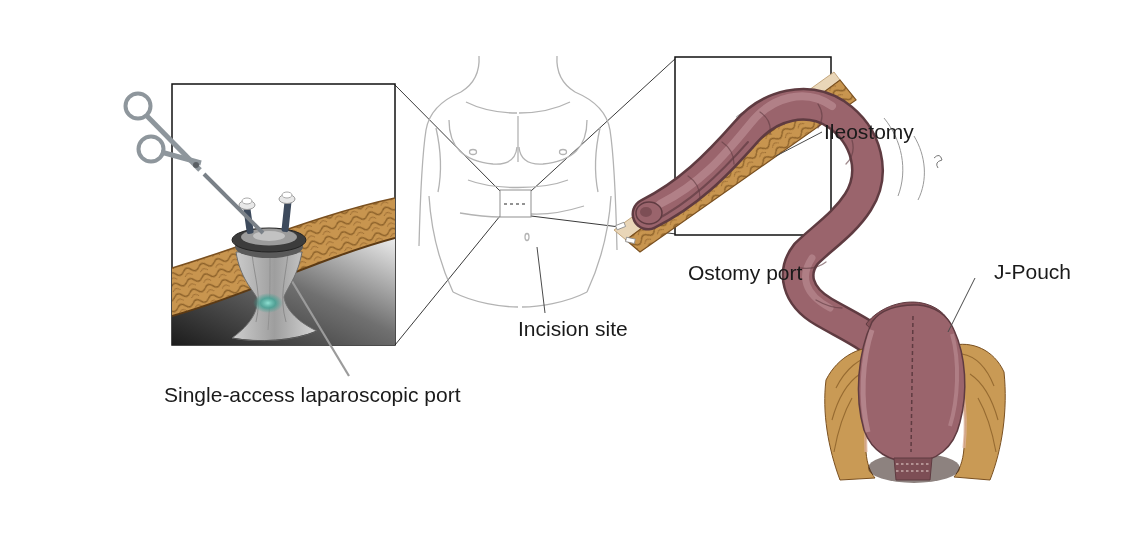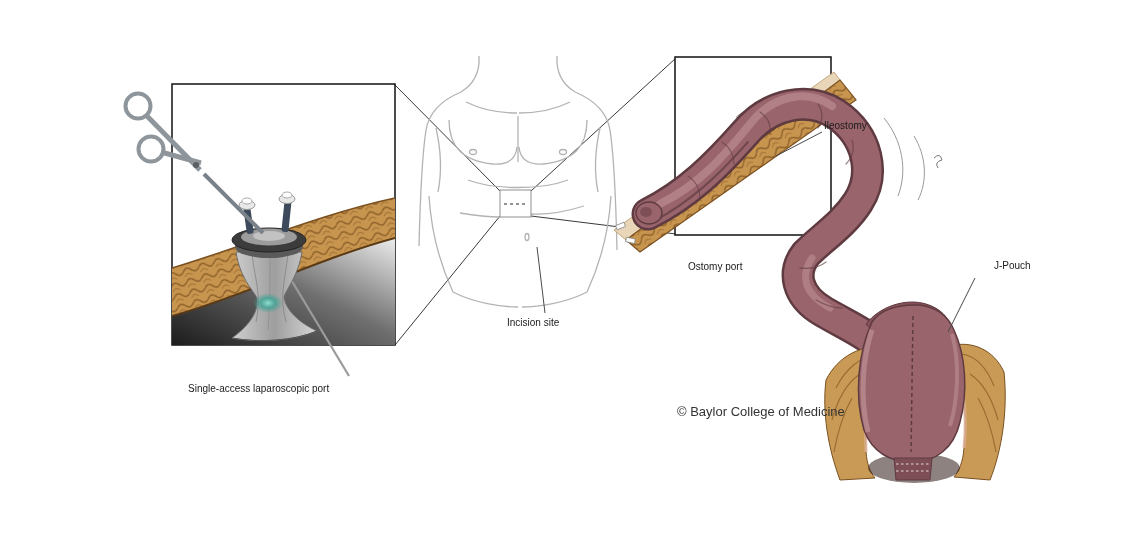--- a/index.html
+++ b/index.html
@@ -1,19 +1,19 @@
 <!DOCTYPE html>
 <html style="--muscle-tan: #c8954f; --muscle-dark: #7a5020; --skin-beige: #e9d6b8; --bowel-base: #9a646c; --bowel-dark: #5f3b41; --bowel-highlight: #c4989e; --glow-teal: #3fa193; --sketch-gray: #b3b3b3; --line-black: #1a1a1a;"><head>
 <meta charset="utf-8">
 <style>
   html,body{margin:0;padding:0;background:#fff}
   .canvas{position:relative;width:1140px;height:540px;background:#fff;overflow:hidden;
           font-family:"Liberation Sans",sans-serif}
   .canvas svg{position:absolute;left:0;top:0;display:block}
-  .lbl{position:absolute;color:var(--line-black,#1a1a1a);font-size:10px;white-space:nowrap}
+  .lbl{position:absolute;color:var(--line-black,#1a1a1a);font-size:21px;white-space:nowrap}
   .lbl.credit{font-size:13px;color:#333}
   
   .f-muscle{fill:var(--muscle-tan,#c8954f)}
   .f-skin{fill:var(--skin-beige,#e9d6b8)}
   .f-bowel{fill:var(--bowel-base,#9a646c)}
   .s-bowel{stroke:var(--bowel-base,#9a646c)}
   .s-boweldark{stroke:var(--bowel-dark,#5f3b41)}
   .s-bowelhi{stroke:var(--bowel-highlight,#c4989e)}
   .s-muscledark{stroke:var(--muscle-dark,#7a5020)}
   .s-sketch{stroke:var(--sketch-gray,#b3b3b3)}
@@ -187,20 +187,19 @@
     <line x1="896" y1="464" x2="930" y2="464" stroke="#ead6d2" stroke-width="1.2" stroke-dasharray="2.5 2.5"></line>
     <line x1="896" y1="471" x2="929" y2="471" stroke="#ead6d2" stroke-width="1.2" stroke-dasharray="2.5 2.5"></line>
   </g>
 
   <g stroke="#4a4a4a" stroke-width="1">
     <line x1="822" y1="132" x2="776" y2="156"></line>
     <line x1="975" y1="278" x2="948" y2="332"></line>
   </g>
 </svg>
 
-<div class="lbl" style="left:188px;top:383px">Single-access laparoscopic port</div>
-<div class="lbl" style="left:507px;top:317px">Incision site</div>
+<div class="lbl" style="left:164px;top:383px">Single-access laparoscopic port</div>
+<div class="lbl" style="left:518px;top:317px">Incision site</div>
 <div class="lbl" style="left:824px;top:120px">Ileostomy</div>
 <div class="lbl" style="left:688px;top:261px">Ostomy port</div>
 <div class="lbl" style="left:994px;top:260px">J-Pouch</div>
-<div class="lbl credit" style="left:677px;top:404px">© Baylor College of Medicine</div>
 
 </div>
 
 </body></html>

